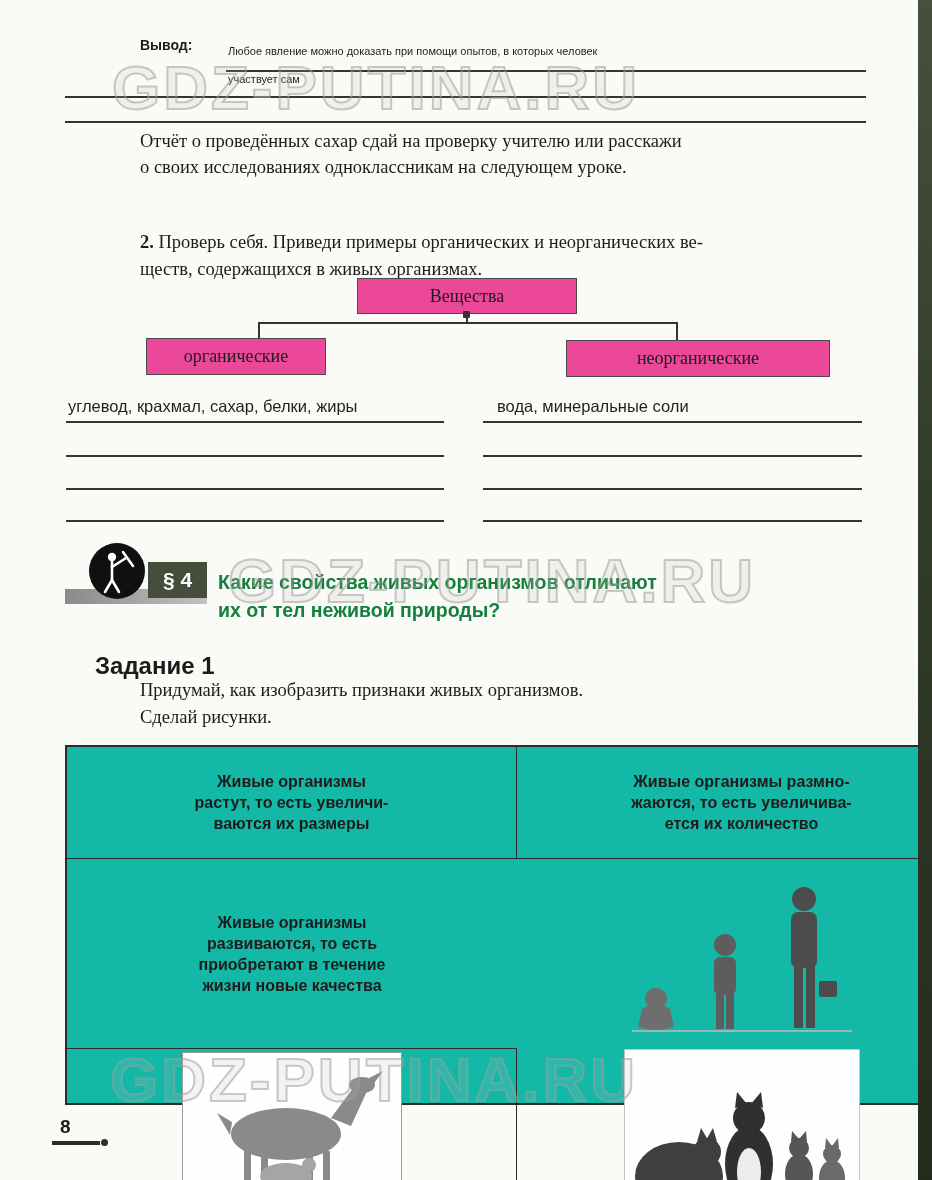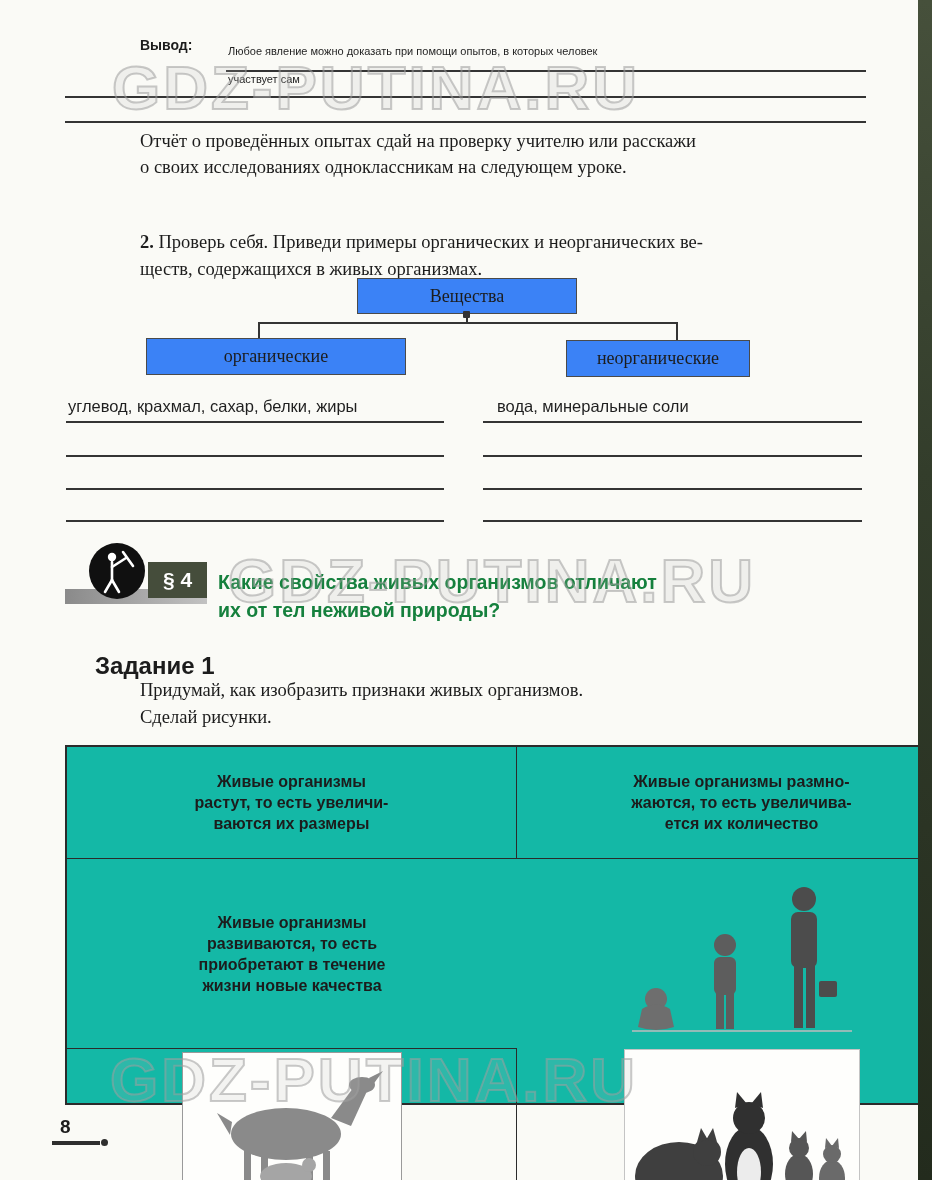--- a/index.html
+++ b/index.html
@@ -13,21 +13,21 @@
   }
   .abs { position:absolute; }
   .serif { font-family:"Liberation Serif", serif; }
   .pre { white-space:pre-line; }
   .bold { font-weight:bold; }
   .rule { position:absolute; background:#343434; height:1.5px; }
   .vrule { position:absolute; background:#343434; width:1.5px; }
   .dbox {
     position:absolute;
     border:1.4px solid #4a4a4a;
-    background:#3b82f6;
+    background:#ec4899;
     display:flex; align-items:center; justify-content:center;
     font-family:"Liberation Serif", serif;
     font-size:18px;
   }
   .wm {
     position:absolute;
     font-weight:bold;
     font-size:62px;
     letter-spacing:3px;
     white-space:nowrap;
@@ -69,37 +69,37 @@
 <div class="wm" style="left:228px; top:545px;">GDZ-PUTINA.RU</div>
 <div class="wm" style="left:110px; top:1044px;">GDZ-PUTINA.RU</div>
 
 <div class="abs bold" style="left:140px; top:37px; font-size:14px;">Вывод:</div>
 <div class="abs pre answer" style="left:228px; top:37px; width:648px; line-height:28px; font-size:11px;">Любое явление можно доказать при помощи опытов, в которых человек
 участвует сам</div>
 <div class="rule" style="left:226px; top:70px;  width:640px;"></div>
 <div class="rule" style="left:65px;  top:96px;  width:801px;"></div>
 <div class="rule" style="left:65px;  top:121px; width:801px;"></div>
 
-<div class="abs pre serif" style="left:140px; top:128px; font-size:18.5px; line-height:26px;">Отчёт о проведённых опытах сдай на проверку учителю или расскажи
+<div class="abs pre serif" style="left:140px; top:128px; font-size:18.5px; line-height:26px;">Отчёт о проведённых сахар сдай на проверку учителю или расскажи
 о своих исследованиях одноклассникам на следующем уроке.</div>
 
 <div class="abs serif" style="left:140px; top:203px; width:736px; font-size:18.5px; line-height:27px;margin-top:26px;">
   <span class="bold">2.</span>
   <span class="pre">Проверь себя. Приведи примеры органических и неорганических ве-
 ществ, содержащихся в живых организмах.</span>
 </div>
 
 <div class="dbox" style="left:357px; top:278px; width:220px; height:36px;">Вещества</div>
 <div class="abs" style="left:463px; top:311px; width:7px; height:7px; background:#333; border-radius:1px;"></div>
 <div class="vrule" style="left:466px; top:314px; height:9px;"></div>
 <div class="rule" style="left:258px; top:322px; width:420px;"></div>
 <div class="vrule" style="left:258px; top:322px; height:17px;"></div>
 <div class="vrule" style="left:676px; top:322px; height:19px;"></div>
-<div class="dbox" style="left:146px; top:338px; width:260px; height:37px;">органические</div>
-<div class="dbox" style="left:566px; top:340px; width:184px; height:37px;">неорганические</div>
+<div class="dbox" style="left:146px; top:338px; width:180px; height:37px;">органические</div>
+<div class="dbox" style="left:566px; top:340px; width:264px; height:37px;">неорганические</div>
 
 <div class="abs answer" style="left:68px; top:397px;">углевод, крахмал, сахар, белки, жиры</div>
 <div class="abs answer" style="left:497px; top:397px;">вода, минеральные соли</div>
 
 <div class="rule" style="left:66px;  top:421px; width:378px;"></div>
 <div class="rule" style="left:66px;  top:455px; width:378px;"></div>
 <div class="rule" style="left:66px;  top:488px; width:378px;"></div>
 <div class="rule" style="left:66px;  top:520px; width:378px;"></div>
 <div class="rule" style="left:483px; top:421px; width:379px;"></div>
 <div class="rule" style="left:483px; top:455px; width:379px;"></div>

